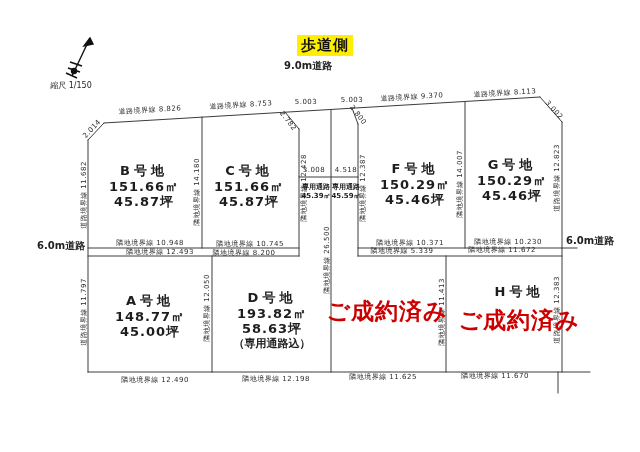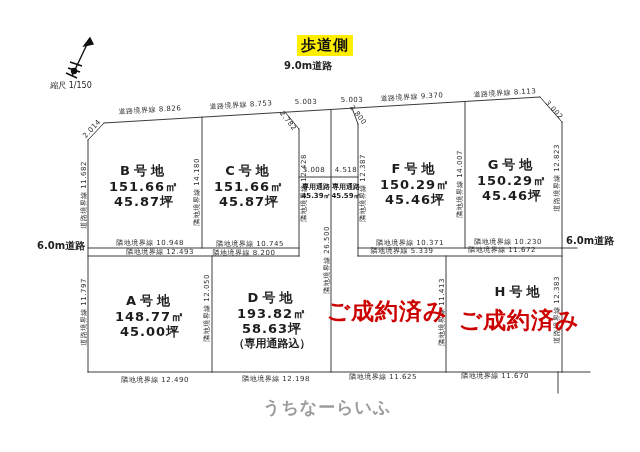--- a/index.html
+++ b/index.html
@@ -160,15 +160,14 @@
     <div class="pnote">（専用通路込）</div>
   </div>
   <div class="plot" style="left:387px;top:309px;">
     <div class="sold">ご成約済み</div>
   </div>
   <div class="plot" style="left:505px;top:310px;margin-left:14px;">
     <div class="pname">H号地</div>
     <div class="sold">ご成約済み</div>
   </div>
 
-  <div class="watermark" style="left:263px;top:396px;">うちなーらいふ</div>
 
 </div>
 
 </body></html>

